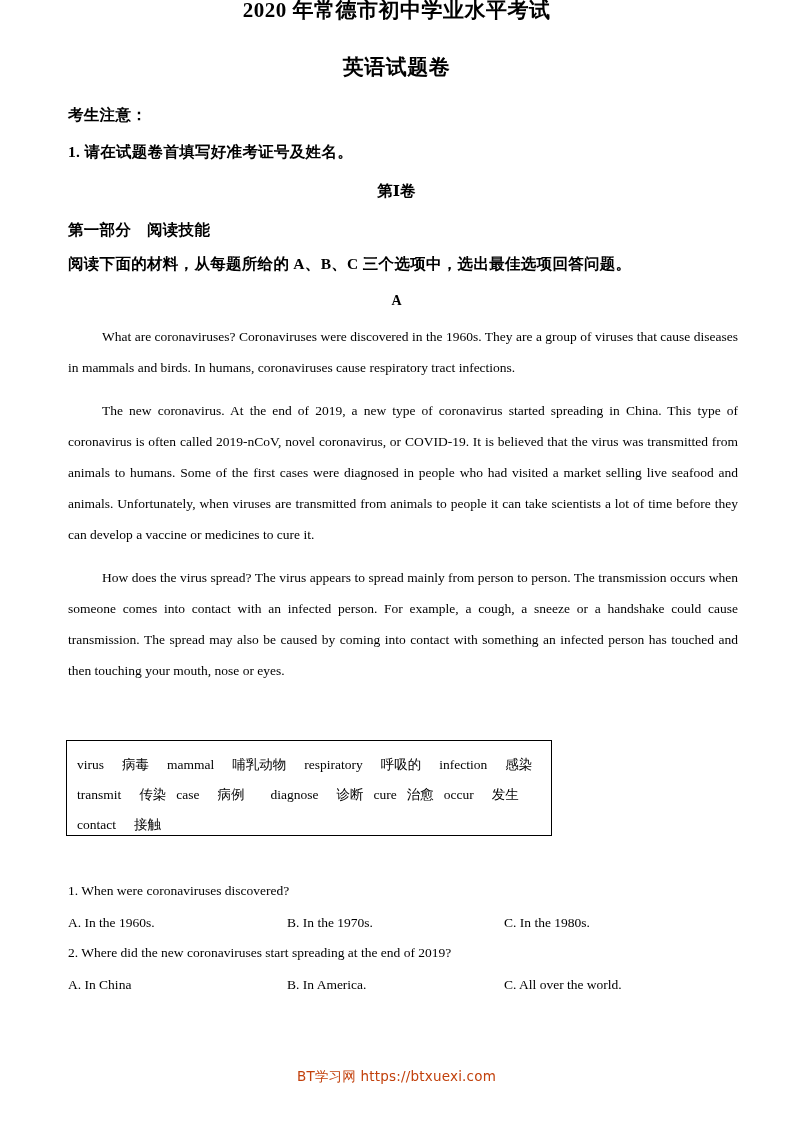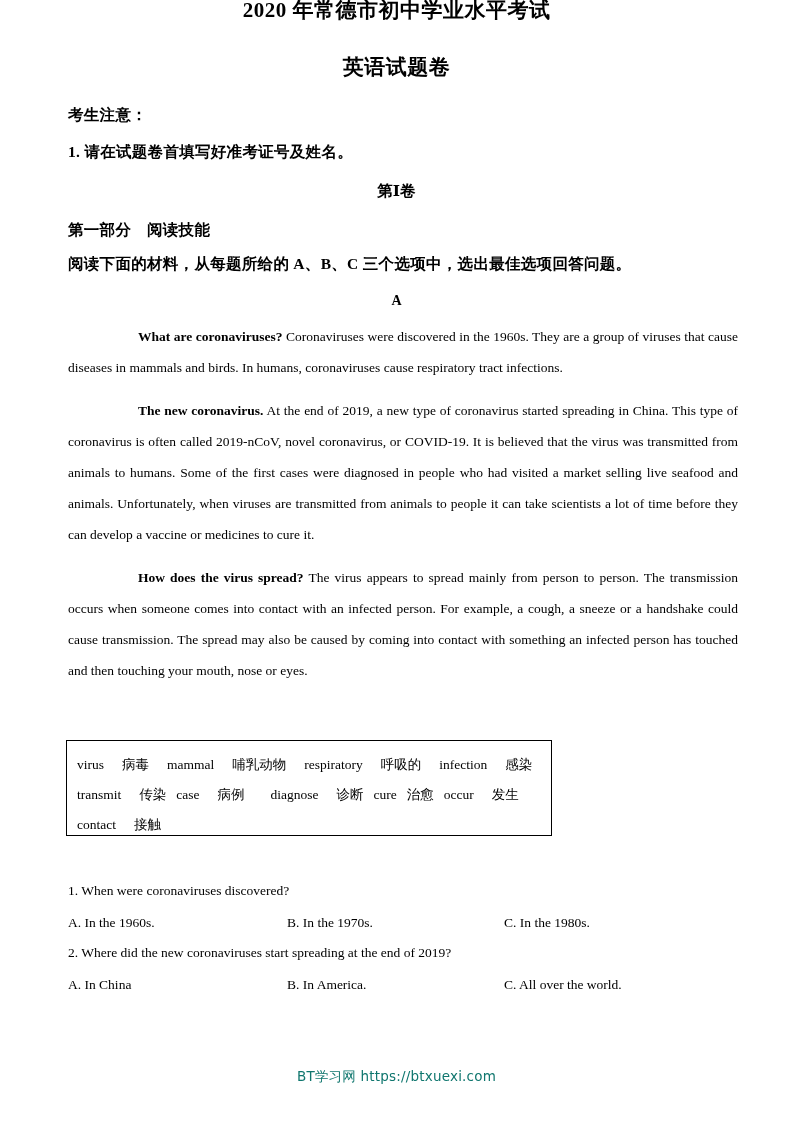--- a/index.html
+++ b/index.html
@@ -83,21 +83,21 @@
 
   .para {
     margin-left: 68px;
     margin-right: 55px;
     margin-top: 12px;
     font-size: 13.5px;
     line-height: 31px;
     text-align: justify;
     text-indent: 34px;
   }
-  .para b { font-weight: bold; margin-left: 36px; }
+  .para b { font-weight: normal; }
 
   .vocab-box {
     position: absolute;
     left: 66px;
     top: 740px;
     width: 486px;
     height: 96px;
     border: 1.4px solid #000;
     box-sizing: border-box;
     padding: 9px 0 0 10px;
@@ -140,21 +140,21 @@
   .opt-c { left: 436px; }
 
   .footer-watermark {
     position: absolute;
     left: 0;
     top: 1068px;
     width: 793px;
     text-align: center;
     font-family: "DejaVu Sans", "Liberation Sans", sans-serif;
     font-size: 13.5px;
-    color: #0f766e;
+    color: #c2410c;
     letter-spacing: 0.2px;
   }
 </style>
 </head>
 <body>
 
 <div class="page">
 
   <div class="doc-title title-1">2020 年常德市初中学业水平考试</div>
   <div class="doc-title title-2">英语试题卷</div>

